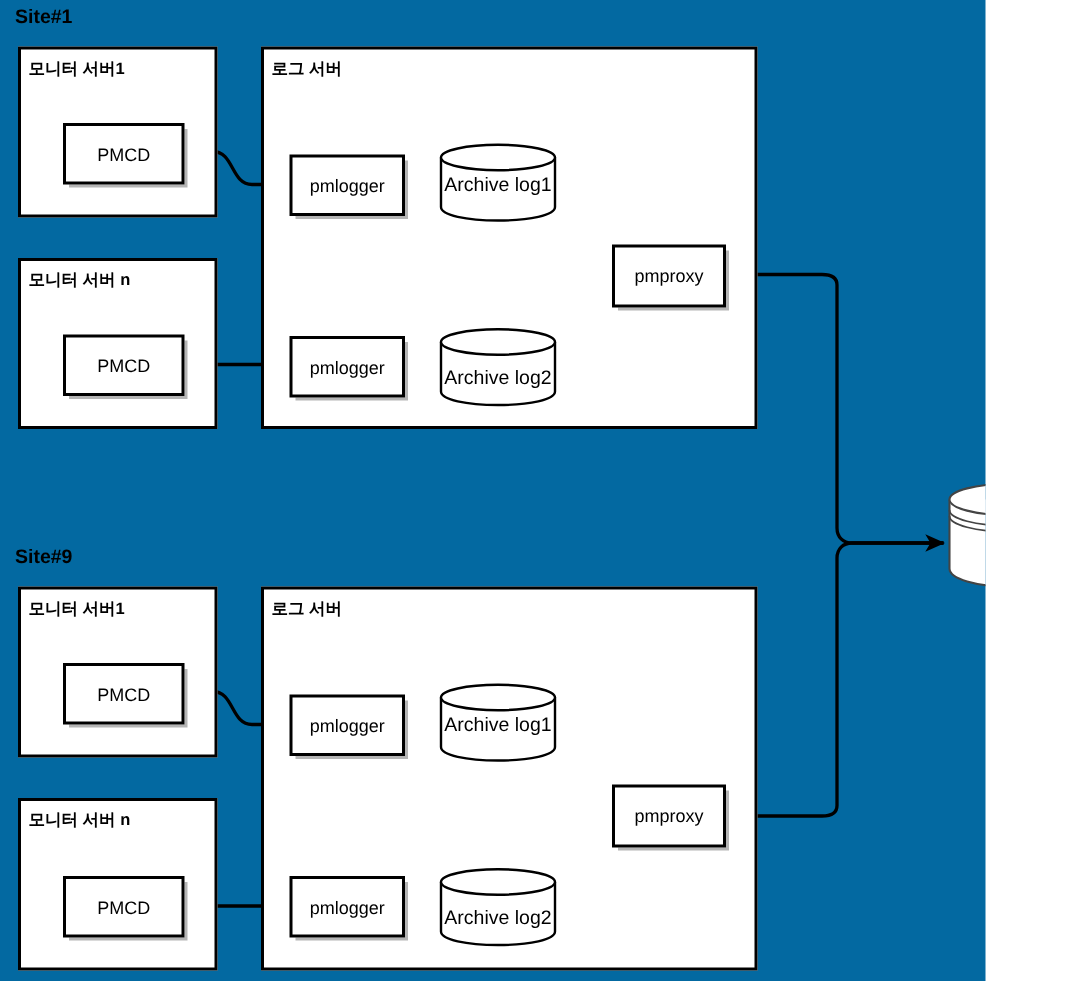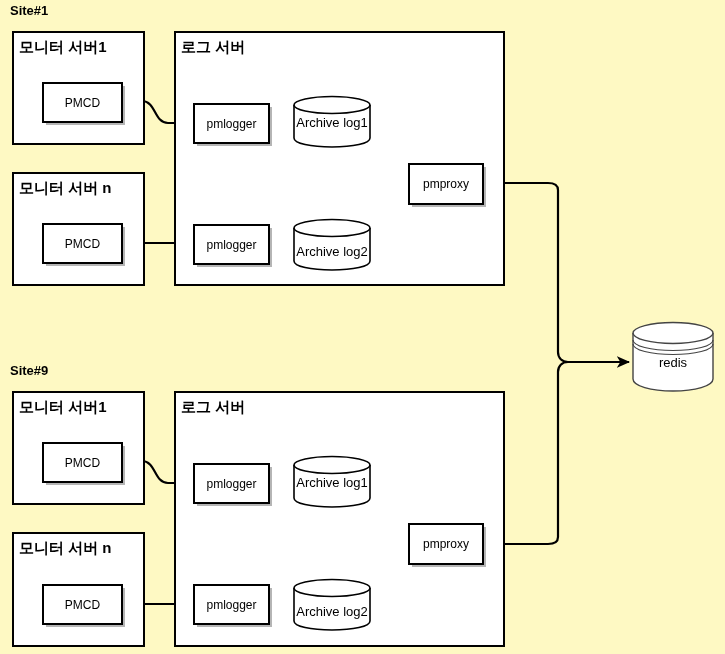--- a/index.html
+++ b/index.html
@@ -3,44 +3,44 @@
 <meta charset="utf-8">
 <style>
   html,body{margin:0;padding:0;background:#ffffff;}
   body{
     font-family:"Liberation Sans","DejaVu Sans",sans-serif;
     color:#000000;
     -webkit-font-smoothing:antialiased;
   }
   #canvas{
     position:relative;
-    width:725px;
+    width:657px;
     height:654px;
-    background:#fef9c3;
+    background:#0369a1;
     overflow:hidden;
   }
   
   .site-label{
     position:absolute;
     font-size:13px;
     font-weight:bold;
     color:#000;
     letter-spacing:0px;
     white-space:nowrap;
   }
   
   .container-box{
     position:absolute;
     border:2px solid #000000;
     background:#ffffff;
     box-sizing:border-box;
   }
   .container-title{
     position:absolute;
-    font-size:15px;
+    font-size:11px;
     font-weight:bold;
     color:#000;
     white-space:nowrap;
   }
   
   .node-box{
     position:absolute;
     border:2px solid #000000;
     background:#ffffff;
     box-sizing:border-box;

